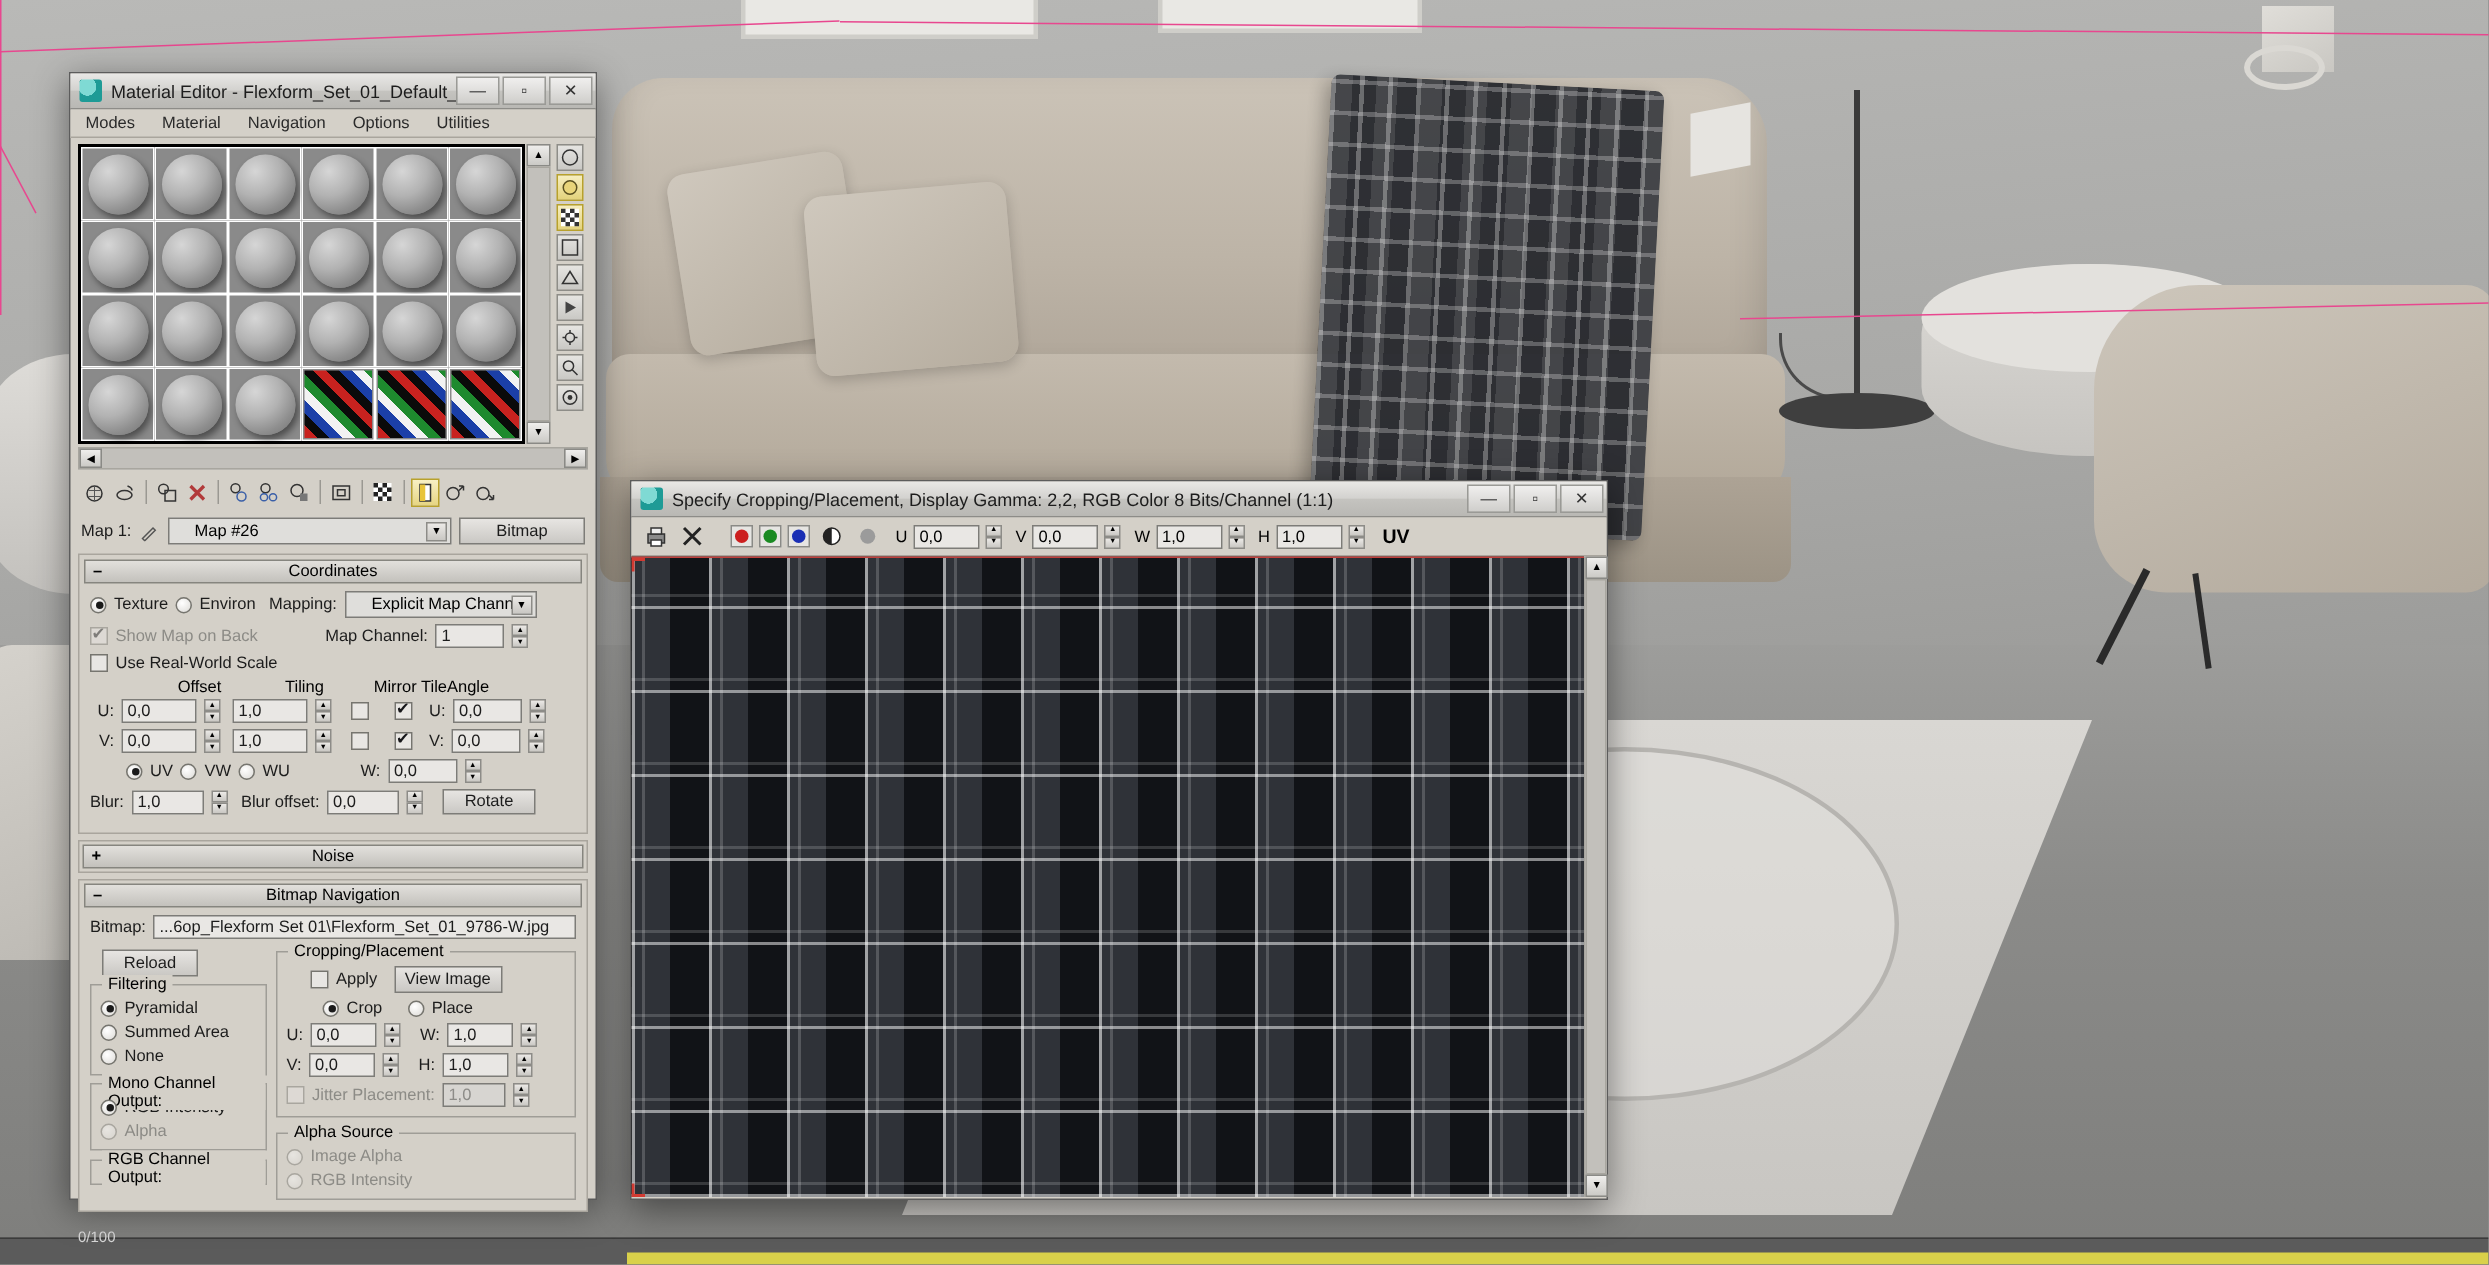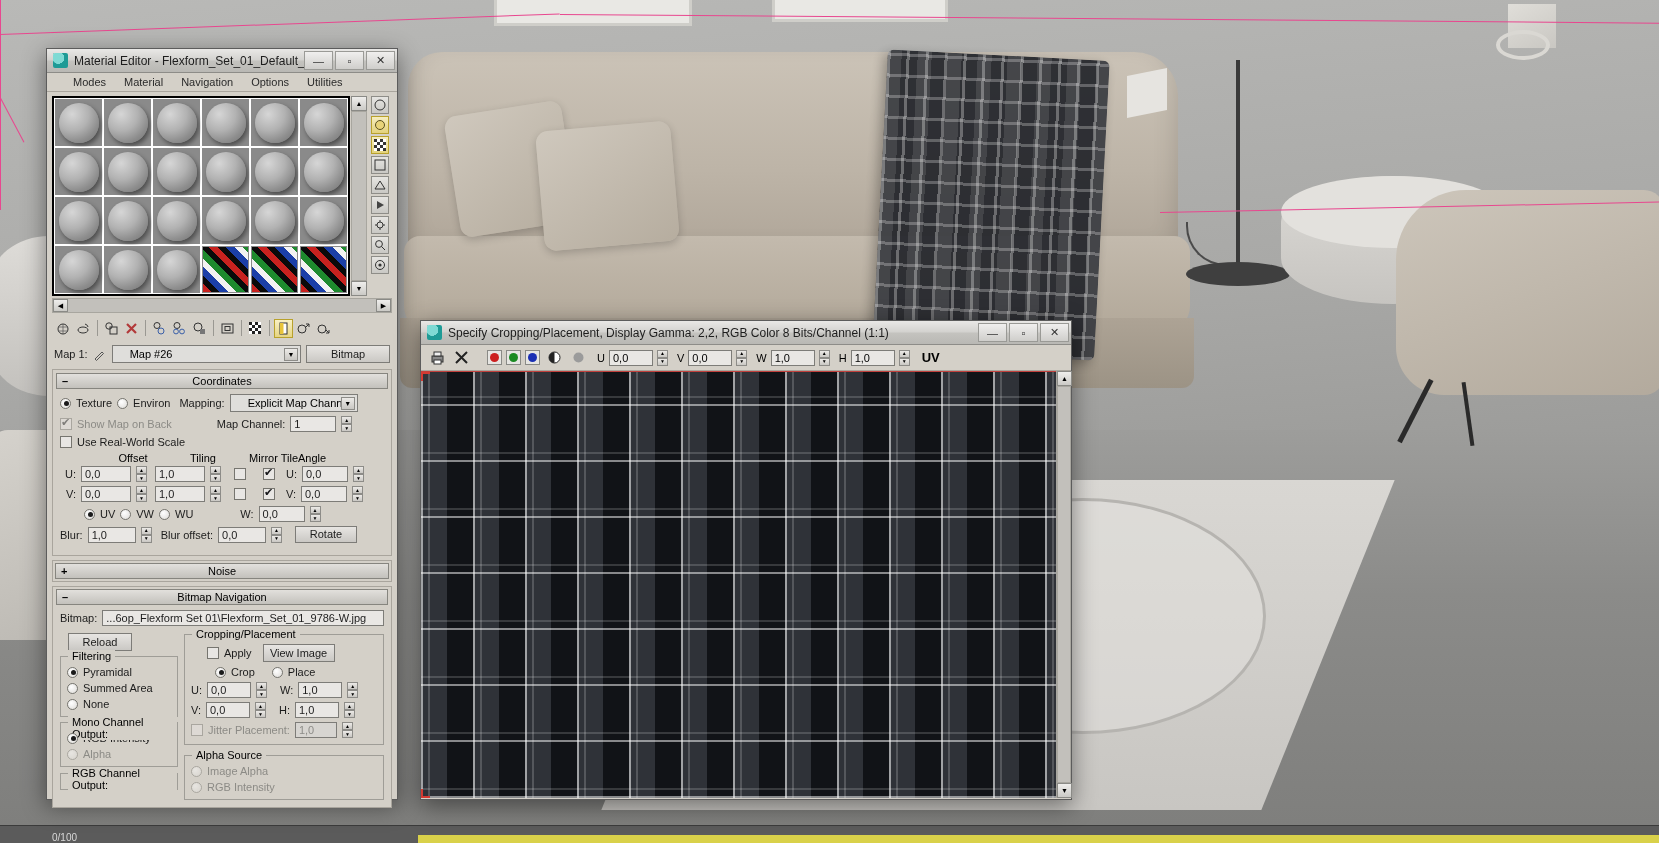--- a/index.html
+++ b/index.html
@@ -91,38 +91,38 @@
   .pink-line { position:absolute; background:#e8478f; height:1px; transform-origin:0 0; }
   #pl1 { left:0; top:34px; width:560px; transform:rotate(-2.1deg); }
   #pl2 { left:560px; top:14px; width:1110px; transform:rotate(.45deg); }
   #pl3 { left:1160px; top:212px; width:500px; transform:rotate(-1.2deg); }
   #pl4 { left:1424px; top:60px; width:1px; height:210px; background:#e8478f; }
   #pl5 { left:0; top:96px; width:52px; transform:rotate(62deg); }
 
   #bottom-strip { position:absolute; left:0; bottom:0; width:1659px; height:18px; background:#5b5b5b;
     border-top:1px solid #3b3b3b; }
   #bottom-yellow { position:absolute; left:418px; bottom:0; width:1241px; height:8px; background:#d9d14a; }
-  #bottom-left-lbl { position:absolute; left:4px; bottom:0; color:#d8d8d8; font-size:10px;padding-left:48px; }
+  #bottom-left-lbl { position:absolute; left:4px; bottom:12px; color:#d8d8d8; font-size:10px;padding-left:48px; }
 
   
   .win { position:absolute; background:#d4d0c8;
     border:1px solid #5c5c5c; box-shadow:0 6px 22px rgba(0,0,0,.45); }
   .titlebar { height:24px; display:flex; align-items:center; padding:0 2px 0 6px;
     background:linear-gradient(180deg,#e9e8e6 0%,#d3d2cf 48%,#c4c3bf 52%,#b9b8b4 100%);
     border-bottom:1px solid #8d8c88; }
   .title-ico { width:15px; height:15px; margin-right:6px; flex:0 0 auto;
     background:radial-gradient(circle at 35% 32%, #7fdad4 0 42%, #1e9b96 43% 100%);
     border-radius:2px; }
   .title-txt { flex:1; font-size:12px; color:#1d1d1d; white-space:nowrap; overflow:hidden; }
   .tb-btns { display:flex; gap:2px; }
   .tb-btn { width:29px; height:19px; border:1px solid #9a9a96; background:linear-gradient(180deg,#f0efee,#cfcecb);
     display:flex; align-items:center; justify-content:center; font-size:11px; color:#333; cursor:pointer; }
 
   
-  .menubar { display:flex; height:19px; align-items:center; padding-left:26px; gap:18px;
+  .menubar { display:flex; height:19px; align-items:center; padding-left:10px; gap:18px;
     background:#d4d0c8; border-bottom:1px solid #a9a59d; }
   .menubar span { font-size:11px; color:#2a2a2a; cursor:default; }
 
   
   #mat-editor { left:46px; top:48px; width:352px; height:752px; }
   #mat-body { padding:4px 5px 0 5px; }
 
   .slot-area { display:flex; }
   .slot-grid { display:grid; grid-template-columns:repeat(6,49px); grid-template-rows:repeat(4,49px);
     gap:0; background:#000; border:2px solid #000; }

